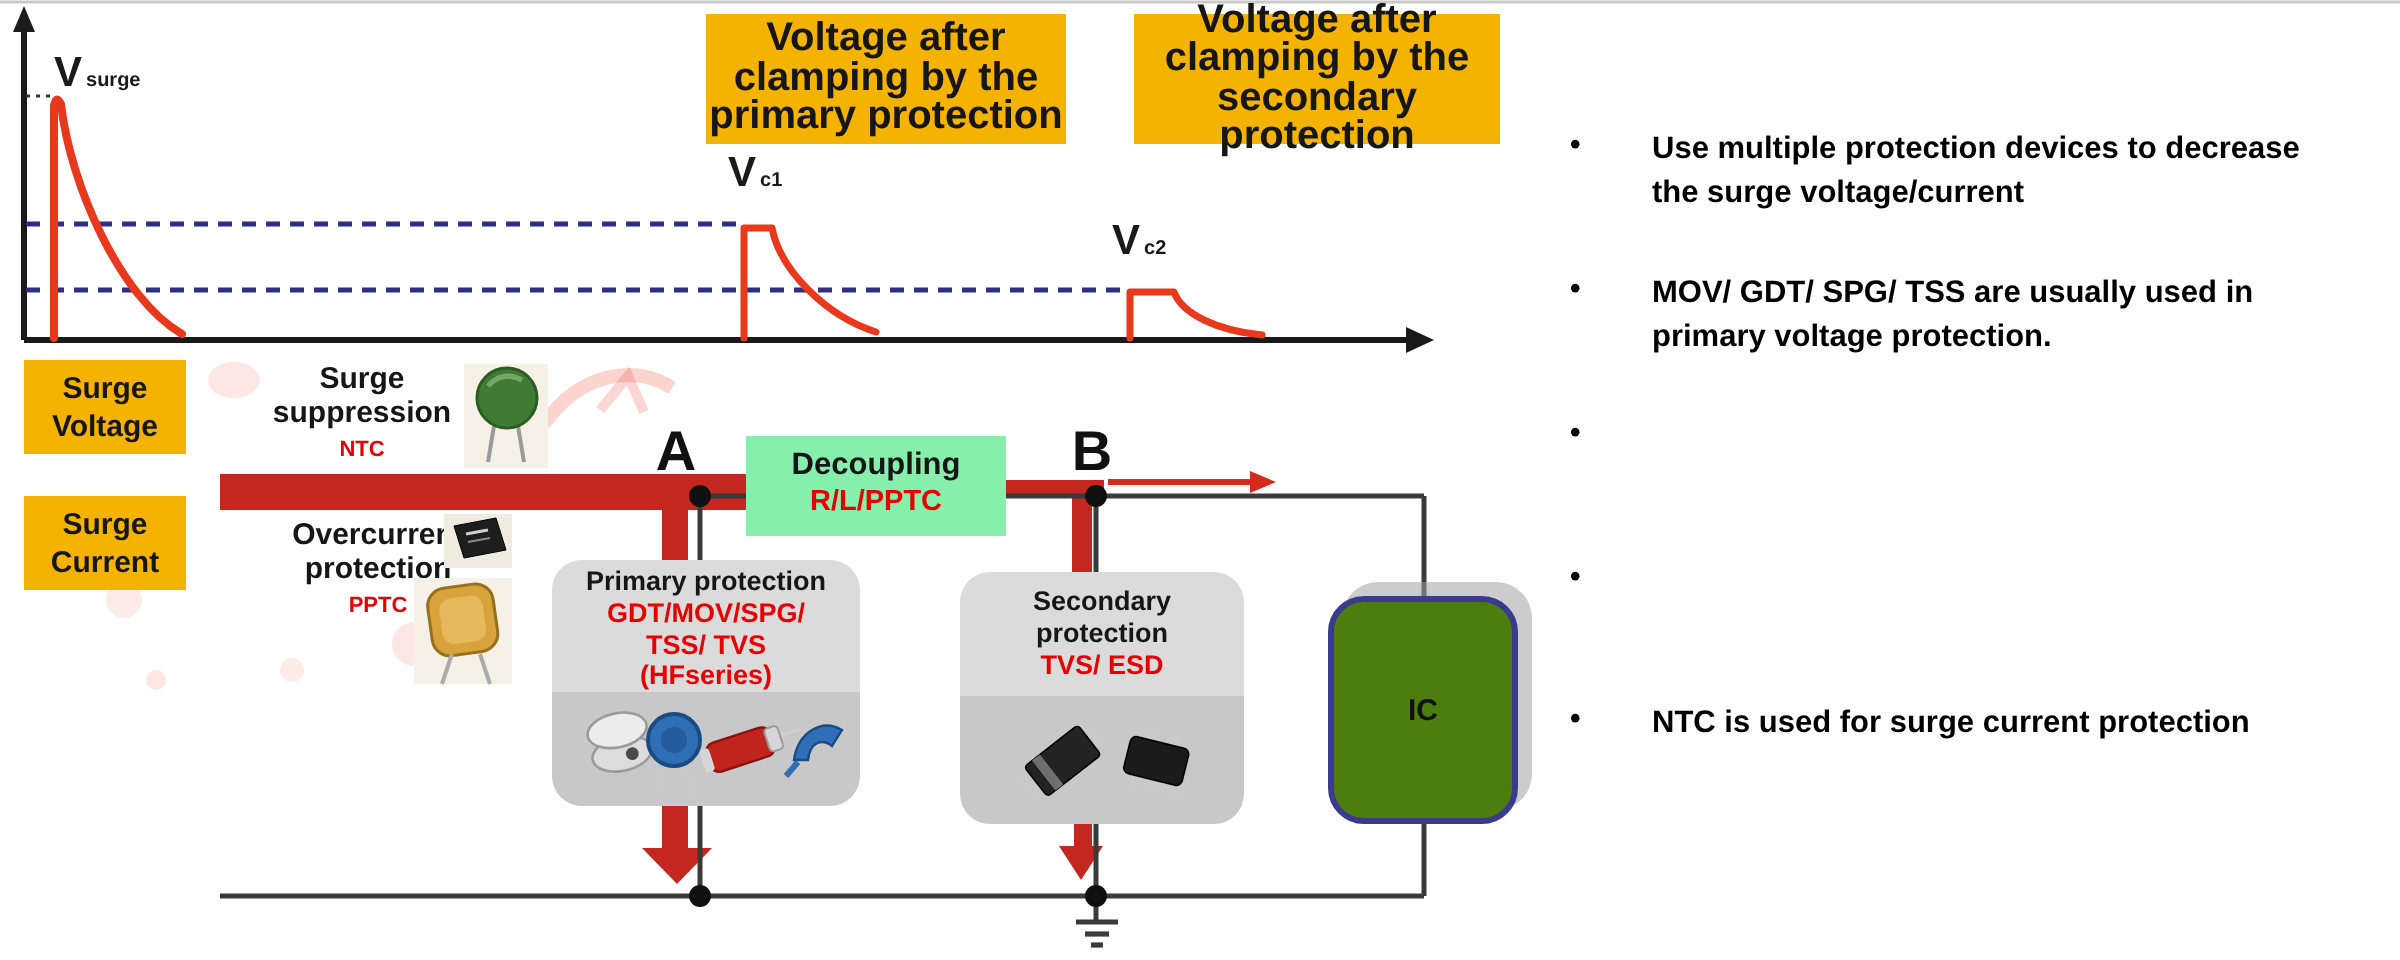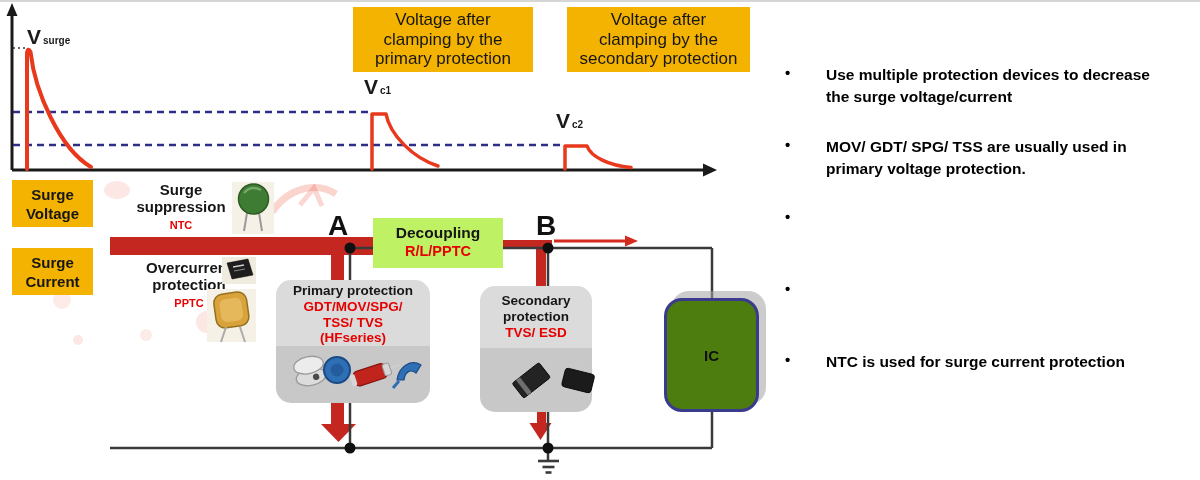--- a/index.html
+++ b/index.html
@@ -3,30 +3,30 @@
 <meta charset="utf-8">
 <style>
   html,body { margin:0; padding:0; background:#ffffff; }
   #stage { position:relative; width:1200px; height:480px; background:#fff;
            font-family:"Liberation Sans", sans-serif; overflow:hidden; }
   svg.layer { position:absolute; left:0; top:0; }
   .abs { position:absolute; }
   .center-flex { display:flex; align-items:center; justify-content:center; text-align:center; }
   .prelines { white-space:pre-line; }
   .yellow { background:#F5B301; }
-  .callout { width:180px; height:65px; font-size:17px; line-height:19.5px; font-weight:400; color:#161616; }
+  .callout { width:180px; height:65px; font-size:20px; line-height:19.5px; font-weight:700; color:#161616; }
   .sidebox { width:81px; height:47px; font-size:15px; line-height:19px; font-weight:700; color:#161616; }
   .vlabel { display:flex; align-items:flex-end; font-weight:700; color:#1a1a1a; }
   .vmain { font-size:21px; line-height:1; }
   .vsub  { font-size:10px; line-height:1; margin-left:2px; padding-bottom:1px; }
   .node-label { font-size:28px; font-weight:700; color:#111; width:36px; text-align:center; line-height:1; }
   .anno { text-align:center; font-weight:700; color:#161616; }
   .anno .lines  { font-size:15px; line-height:17px; }
   .anno .device { font-size:11px; line-height:16px; color:#E60000; margin-top:2px; }
-  .decoupling { width:130px; height:50px; background:#bef264; text-align:center; padding-top:5px; box-sizing:border-box; }
+  .decoupling { width:130px; height:50px; background:#86efac; text-align:center; padding-top:5px; box-sizing:border-box; }
   .decoupling .title  { font-size:15.5px; font-weight:700; color:#161616; line-height:19px; }
   .decoupling .detail { font-size:14.5px; font-weight:700; color:#E60000; line-height:19px; }
   .protobox { border-radius:15px; overflow:hidden; }
   .protobox .head { background:#DBDBDB; text-align:center; box-sizing:border-box; }
   .protobox .body { background:#C8C8C8; }
   .protobox .title  { font-size:13.5px; font-weight:700; color:#161616; line-height:16px; }
   .protobox .detail { font-size:13.5px; font-weight:700; color:#E60000; line-height:15.5px; }
   .icbox { background:#4d7c0f; border:3px solid #3B3B8E; border-radius:18px;
            box-shadow:7px -7px 0 rgba(163,163,163,.55);
            font-size:15px; font-weight:700; color:#111; box-sizing:border-box; }
@@ -155,21 +155,21 @@
   <div class="abs protobox" style="left:276px; top:280px; width:154px; height:123px;">
     <div class="head" style="height:66px; padding-top:3px;">
       <div class="title">Primary protection</div>
       <div class="detail prelines">GDT/MOV/SPG/
 TSS/ TVS
 (HFseries)</div>
     </div>
     <div class="body" style="height:57px;"></div>
   </div>
 
-  <div class="abs protobox" style="left:480px; top:286px; width:112px; height:126px;">
+  <div class="abs protobox" style="left:480px; top:286px; width:142px; height:126px;">
     <div class="head" style="height:62px; padding-top:7px;">
       <div class="title prelines">Secondary
 protection</div>
       <div class="detail">TVS/ ESD</div>
     </div>
     <div class="body" style="height:64px;"></div>
   </div>
 
   <div class="abs icbox center-flex" style="left:664px; top:298px; width:95px; height:114px;">IC</div>
 

